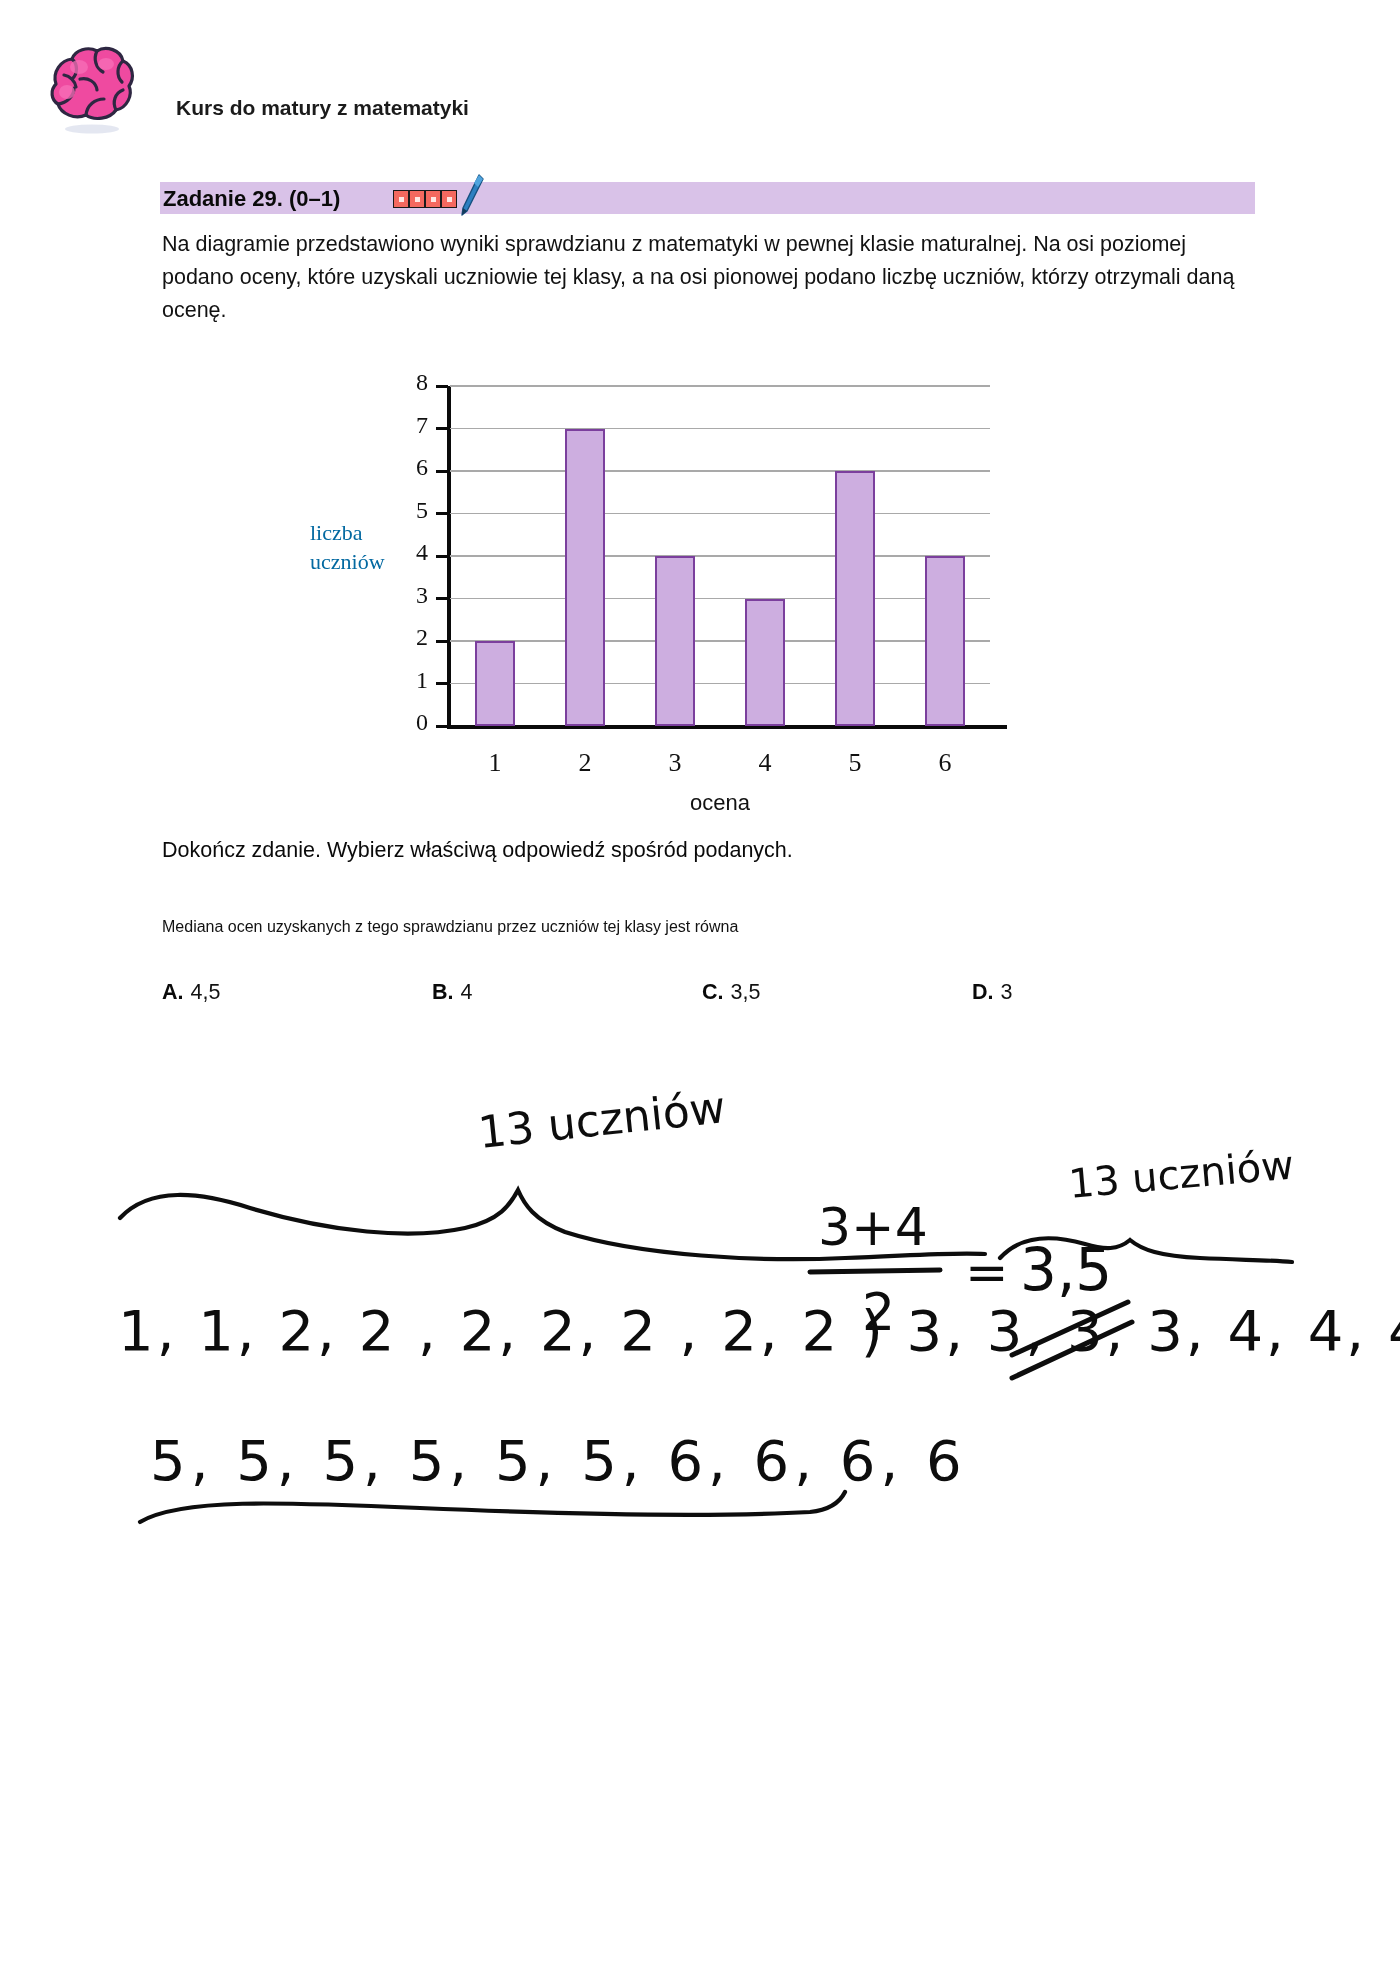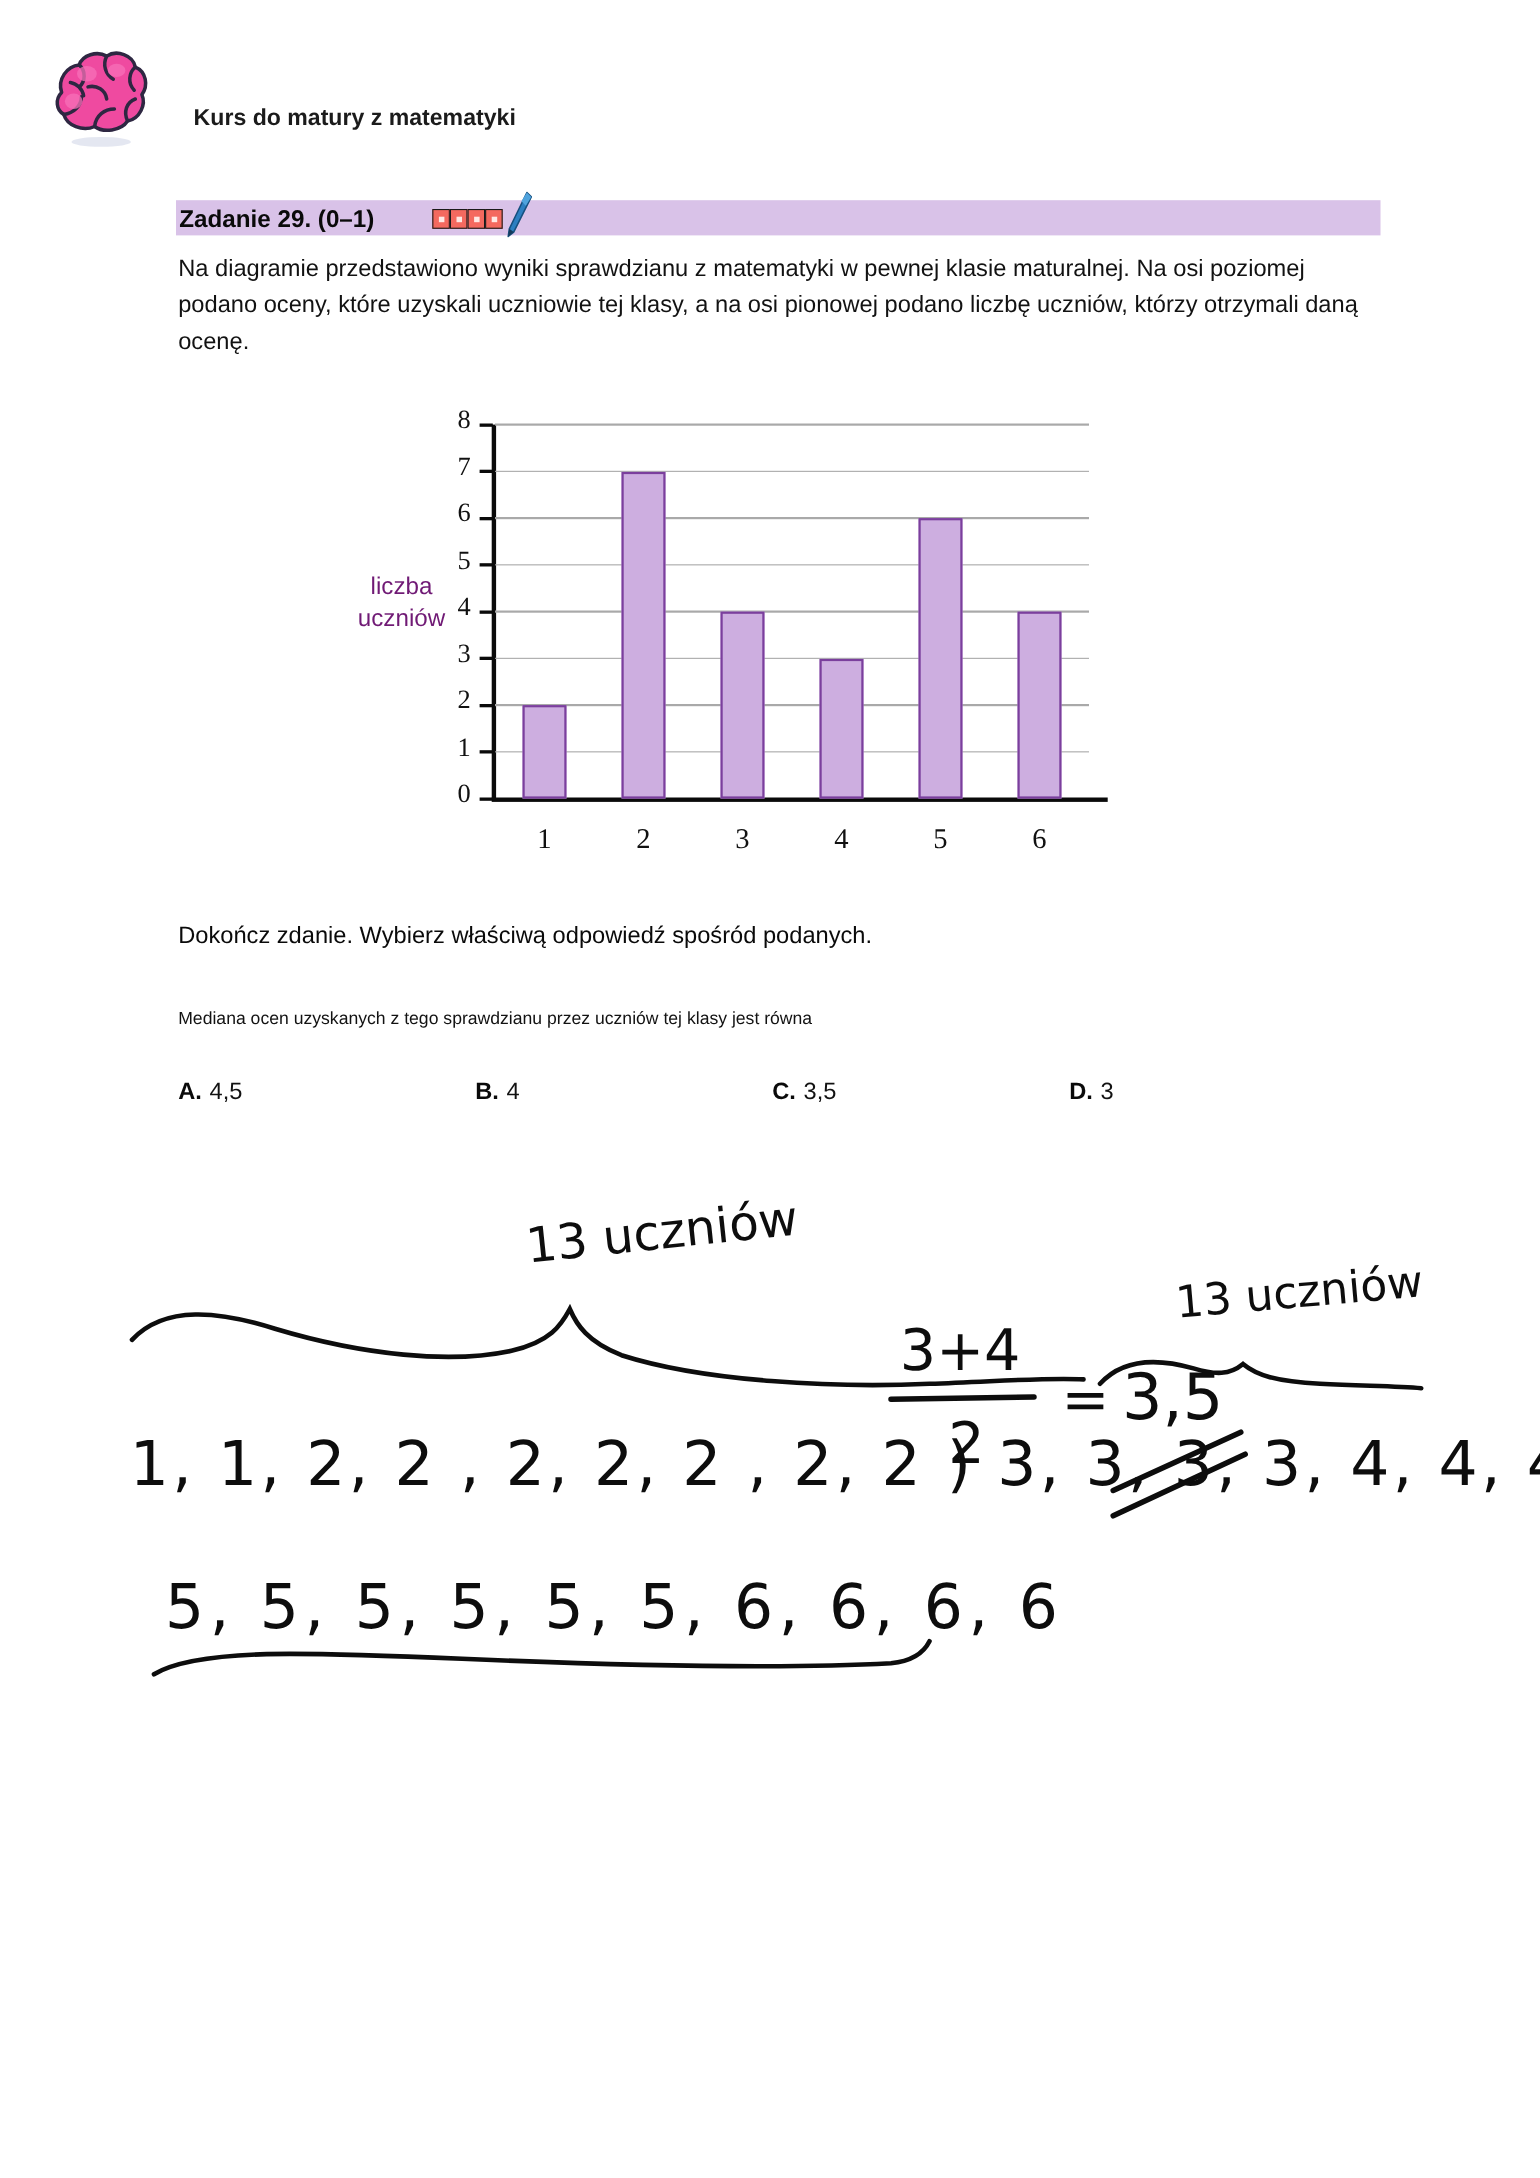--- a/index.html
+++ b/index.html
@@ -142,24 +142,25 @@
   
   .chart-wrap {
     position: absolute;
     left: 320px; top: 378px;
     width: 760px; height: 430px;
   }
   .axis-y-title {
     position: absolute;
     left: -10px; top: 140px;
     width: 110px;
-    text-align: center;
+    text-align: left;
     font-size: 22px;
     line-height: 29px;
-    color: #701a75;
+    color: #0369a1;
+    font-family: Liberation Serif, serif;
   }
   .plot {
     position: absolute;
     left: 130px; top: 8px;
     width: 540px; height: 340px;
   }
   .gridline {
     position: absolute;
     left: 0;
     width: 540px;
@@ -327,20 +328,21 @@
       <div class="bar" style="left: 205px; height: 170px; background: rgb(205, 174, 224); border-color: rgb(123, 63, 157);"></div>
       <div class="xtick-label" style="left: 205px;">3</div>
       <div class="bar" style="left: 295px; height: 127.5px; background: rgb(205, 174, 224); border-color: rgb(123, 63, 157);"></div>
       <div class="xtick-label" style="left: 295px;">4</div>
       <div class="bar" style="left: 385px; height: 255px; background: rgb(205, 174, 224); border-color: rgb(123, 63, 157);"></div>
       <div class="xtick-label" style="left: 385px;">5</div>
       <div class="bar" style="left: 475px; height: 170px; background: rgb(205, 174, 224); border-color: rgb(123, 63, 157);"></div>
       <div class="xtick-label" style="left: 475px;">6</div>
     </div>
 
+  <div class="axis-x-title">ocena</div>
 </div>
 
 <div class="p-bold">Dokończ zdanie. Wybierz właściwą odpowiedź spośród podanych.</div>
 <div class="p-question">Mediana ocen uzyskanych z tego sprawdzianu przez uczniów tej klasy jest równa</div>
 
 <div class="options" id="options">
     <div class="opt opt-0"><span class="opt-key">A.</span><span class="opt-val">4,5</span></div>
     <div class="opt opt-1"><span class="opt-key">B.</span><span class="opt-val">4</span></div>
     <div class="opt opt-2"><span class="opt-key">C.</span><span class="opt-val">3,5</span></div>
     <div class="opt opt-3"><span class="opt-key">D.</span><span class="opt-val">3</span></div>

